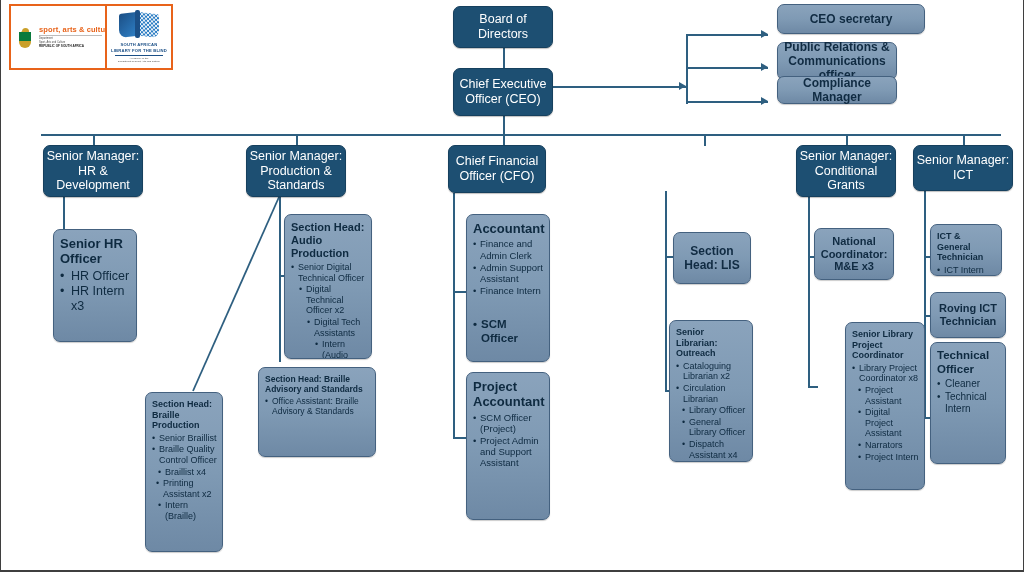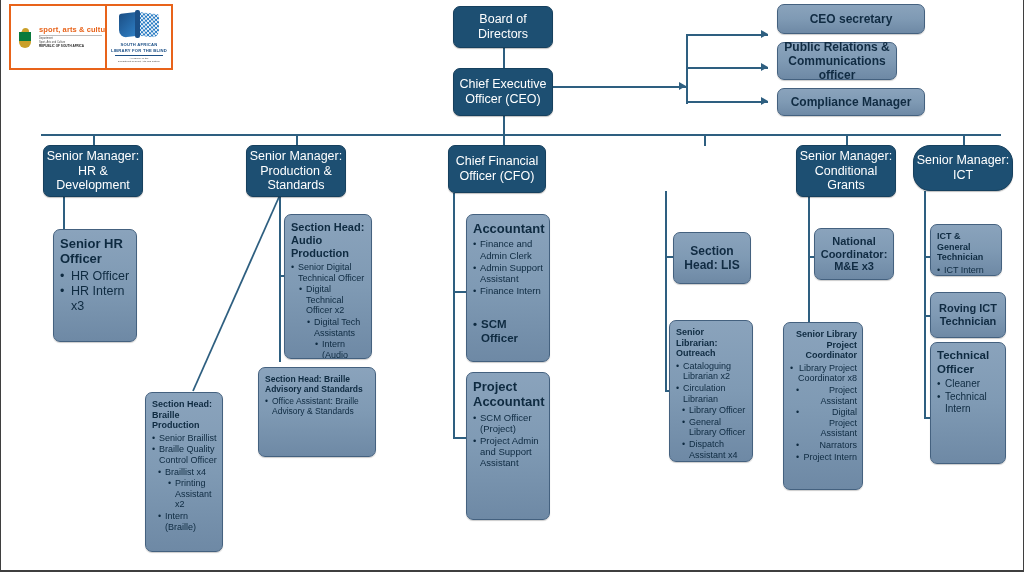--- a/index.html
+++ b/index.html
@@ -256,27 +256,27 @@
   <div class="ln v" style="left:502px; top:134px; height:12px;"></div>
   <div class="ln v" style="left:703px; top:134px; height:12px;"></div>
   <div class="ln v" style="left:845px; top:134px; height:12px;"></div>
   <div class="ln v" style="left:962px; top:134px; height:12px;"></div>
 
   <div class="node dark" style="left:452px; top:6px; width:100px; height:42px;">Board of Directors</div>
   <div class="node dark" style="left:452px; top:68px; width:100px; height:48px;">Chief Executive Officer (CEO)</div>
 
   <div class="node light centered" style="left:776px; top:4px; width:148px; height:30px;">CEO secretary</div>
   <div class="node light centered" style="left:776px; top:42px; width:120px; height:38px;">Public Relations &amp; Communications officer</div>
-  <div class="node light centered" style="left:776px; top:88px; width:148px; height:28px;">Compliance Manager</div>
+  <div class="node light centered" style="left:776px; top:76px; width:120px; height:28px;">Compliance Manager</div>
 
   <div class="node dark" style="left:245px; top:145px; width:100px; height:52px;">Senior Manager: Production &amp; Standards</div>
   <div class="node dark" style="left:42px; top:145px; width:100px; height:52px;">Senior Manager: HR &amp; Development</div>
   <div class="node dark" style="left:447px; top:145px; width:98px; height:48px;">Chief Financial Officer (CFO)</div>
   <div class="node dark" style="left:795px; top:145px; width:100px; height:52px;">Senior Manager: Conditional Grants</div>
-  <div class="node dark" style="left:912px; top:145px; width:100px; height:46px;border-radius:17px;">Senior Manager: ICT</div>
+  <div class="node dark" style="left:912px; top:145px; width:100px; height:46px;">Senior Manager: ICT</div>
 
   <div class="ln v" style="left:62px; top:197px; height:90px;"></div>
   <div class="ln h" style="left:62px; top:286px; width:12px;"></div>
   <div class="node light list" style="left:52px; top:229px; width:84px; height:113px; font-size:12.5px;">
     <span class="node-title big">Senior HR Officer</span>
     <ul class="items">
       <li style="padding-left:11px;">
           <span>HR Officer</span>
         </li>
       <li style="padding-left:11px;">
@@ -325,21 +325,21 @@
     <ul class="items">
       <li style="padding-left:7px;">
           <span>Senior Braillist</span>
         </li>
       <li style="padding-left:7px;">
           <span>Braille Quality Control Officer</span>
         </li>
       <li style="padding-left:7px; margin-left:6px;">
           <span>Braillist x4</span>
         </li>
-      <li style="padding-left:7px; margin-left:16px;">
+      <li style="padding-left:7px; margin-left:4px;">
           <span>Printing Assistant x2</span>
         </li>
       <li style="padding-left:7px; margin-left:6px;">
           <span>Intern (Braille)</span>
         </li>
     </ul>
   </div>
 
   <div class="ln v" style="left:452px; top:193px; height:245px;"></div>
   <div class="ln h" style="left:452px; top:291px; width:14px;"></div>
@@ -404,21 +404,21 @@
         </li>
     </ul>
   </div>
 
   <div class="ln v" style="left:807px; top:197px; height:190px;"></div>
   <div class="ln h" style="left:807px; top:256px; width:10px;"></div>
   <div class="ln h" style="left:807px; top:386px; width:10px;"></div>
 
   <div class="node light centered" style="left:813px; top:228px; width:80px; height:52px; font-size:11px;">National Coordinator: M&amp;E x3</div>
 
-  <div class="node light list" style="left:782px; top:322px; width:80px; height:168px; font-size:9px;text-align:right;">
+  <div class="node light list" style="left:844px; top:322px; width:80px; height:168px; font-size:9px;">
     <span class="node-title" style="font-size:9px;">Senior Library Project Coordinator</span>
     <ul class="items">
       <li style="padding-left:7px;">
           <span>Library Project Coordinator x8</span>
         </li>
       <li style="padding-left:7px; margin-left:6px;">
           <span>Project Assistant</span>
         </li>
       <li style="padding-left:7px; margin-left:6px;">
           <span>Digital Project Assistant</span>

